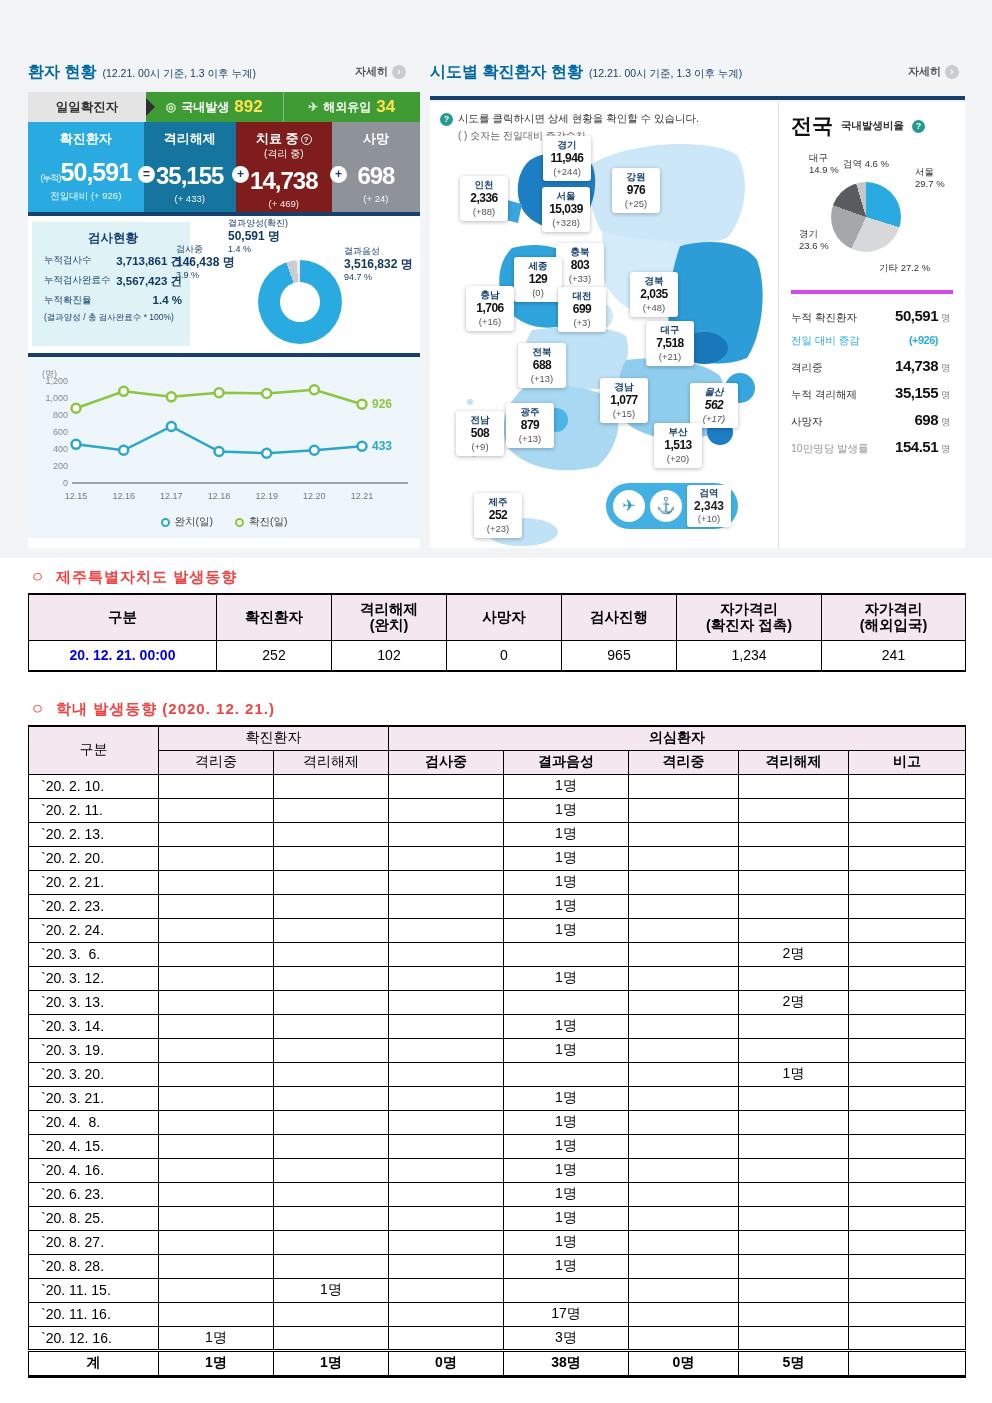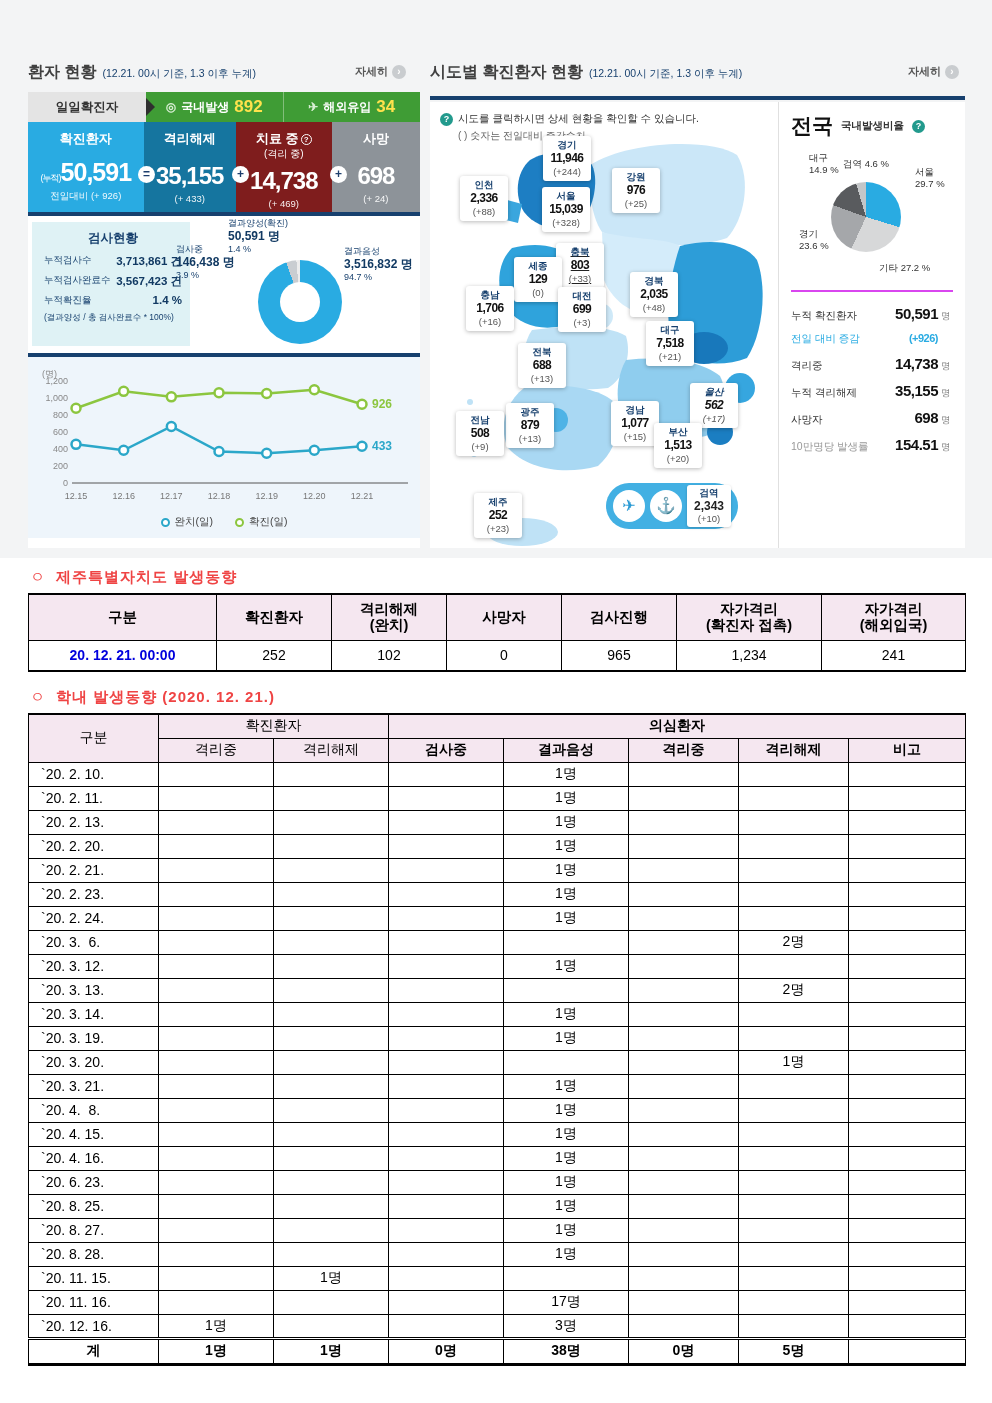--- a/index.html
+++ b/index.html
@@ -2,21 +2,21 @@
 <html><head>
 <meta charset="utf-8">
 <style>
   * { margin:0; padding:0; box-sizing:border-box; }
   body { width:992px; height:1403px; background:#fff; font-family:"Liberation Sans", sans-serif; color:#222; overflow:hidden; }
 
   
   #dashboard { position:relative; width:992px; height:558px; background:#f3f4f5; }
 
   .panel-head { position:absolute; display:flex; align-items:baseline; gap:6px; }
-  .panel-title { font-size:16px; font-weight:bold; color:#404040; }
+  .panel-title { font-size:16px; font-weight:bold; color:#0369a1; }
   .panel-sub { font-size:10.5px; color:#17406e; }
   .detail-btn { position:absolute; display:flex; align-items:center; gap:4px; font-size:11px; font-weight:bold; color:#555; cursor:pointer; }
   .detail-btn .arr { width:14px; height:14px; border-radius:50%; background:#c9cccf; color:#fff; font-size:10px; line-height:13px; text-align:center; }
 
   
   #left-card { position:absolute; left:28px; top:92px; width:392px; height:456px; background:#fff; }
   #tab-row { position:relative; height:30px; display:flex; }
   #daily-tab { width:118px; background:#e4e4e4; color:#333; font-size:12.5px; font-weight:bold; display:flex; align-items:center; justify-content:center; position:relative; }
   #daily-tab .notch { position:absolute; right:-9px; top:6px; width:0; height:0; border-top:9px solid transparent; border-bottom:9px solid transparent; border-left:9px solid #2f2f2f; z-index:2; }
   #green-bar { flex:1; background:#3f9c35; display:flex; color:#fff; }
@@ -83,21 +83,21 @@
   #quarantine-pill .mc-v { font-size:12px; font-weight:bold; }
   #quarantine-pill .mc-d { font-size:9.5px; color:#555; }
 
   #stats-area { position:absolute; left:348px; top:0; width:187px; height:446px; border-left:1px solid #e0e0e0; padding:10px 12px; }
   #nat-head { display:flex; align-items:center; gap:8px; }
   #nat-title { font-size:21px; font-weight:bold; color:#111; }
   #nat-ratio { font-size:10.5px; font-weight:bold; color:#333; }
   #pie-wrap { position:relative; height:150px; }
   #pie { position:absolute; left:40px; top:42px; width:70px; height:70px; border-radius:50%; }
   .plab { position:absolute; font-size:9.5px; color:#333; line-height:1.3; }
-  #nat-stats { border-top:2px solid #d946ef; padding-top:8px; }
+  #nat-stats { border-top:4px solid #d946ef; padding-top:8px; }
   .stat-row { display:flex; align-items:baseline; justify-content:space-between; padding:4.5px 0; }
   .stat-row .sl { font-size:10.5px; color:#333; }
   .stat-row .sv { font-size:15px; font-weight:bold; color:#111; margin-left:auto; letter-spacing:-.5px; }
   .stat-row .su { font-size:9.5px; color:#888; margin-left:3px; width:12px; }
   .stat-row.accent .sl, .stat-row.accent .sv { color:#29abe2; }
   .stat-row.accent .sv { font-size:11px; }
   .stat-row.muted .sl { color:#999; }
 
   
   .sec-title { margin:10px 0 6px 30px; font-size:15px; font-weight:bold; color:#ef4444; letter-spacing:1px; }
@@ -325,21 +325,21 @@
           <div class="map-card" style="left: 30px; top: 74px;">
             <div class="mc-n">인천</div>
             <div class="mc-v">2,336</div>
             <div class="mc-d">(+88)</div>
           </div>
           <div class="map-card" style="left: 112px; top: 85px;">
             <div class="mc-n">서울</div>
             <div class="mc-v">15,039</div>
             <div class="mc-d">(+328)</div>
           </div>
-          <div class="map-card" style="left: 126px; top: 141px; text-decoration: underline;">
+          <div class="map-card" style="left: 126px; top: 141px;">
             <div class="mc-n">충북</div>
             <div class="mc-v">803</div>
             <div class="mc-d">(+33)</div>
           </div>
           <div class="map-card" style="left: 84px; top: 155px;">
             <div class="mc-n">세종</div>
             <div class="mc-v">129</div>
             <div class="mc-d">(0)</div>
           </div>
           <div class="map-card" style="left: 36px; top: 184px;">
@@ -360,21 +360,21 @@
           <div class="map-card" style="left: 216px; top: 219px;">
             <div class="mc-n">대구</div>
             <div class="mc-v">7,518</div>
             <div class="mc-d">(+21)</div>
           </div>
           <div class="map-card" style="left: 88px; top: 241px;">
             <div class="mc-n">전북</div>
             <div class="mc-v">688</div>
             <div class="mc-d">(+13)</div>
           </div>
-          <div class="map-card" style="left: 170px; top: 299px; margin-left: 11px;">
+          <div class="map-card" style="left: 170px; top: 276px;">
             <div class="mc-n">경남</div>
             <div class="mc-v">1,077</div>
             <div class="mc-d">(+15)</div>
           </div>
           <div class="map-card" style="left: 260px; top: 281px; font-style: italic;">
             <div class="mc-n">울산</div>
             <div class="mc-v">562</div>
             <div class="mc-d">(+17)</div>
           </div>
           <div class="map-card" style="left: 76px; top: 301px;">
@@ -497,21 +497,21 @@
         <td>252</td>
         <td>102</td>
         <td>0</td>
         <td>965</td>
         <td>1,234</td>
         <td>241</td>
       </tr>
     </tbody>
 </table>
 
-<div class="sec-title" style="margin-top:16px;">
+<div class="sec-title" style="margin-top:28px;">
   <span class="bullet">ㅇ</span><span>학내 발생동향 (2020. 12. 21.)</span>
 </div>
 <table id="school-table">
   <colgroup>
       <col style="width:130px">
       <col style="width:115px">
       <col style="width:115px">
       <col style="width:115px">
       <col style="width:125px">
       <col style="width:110px">

